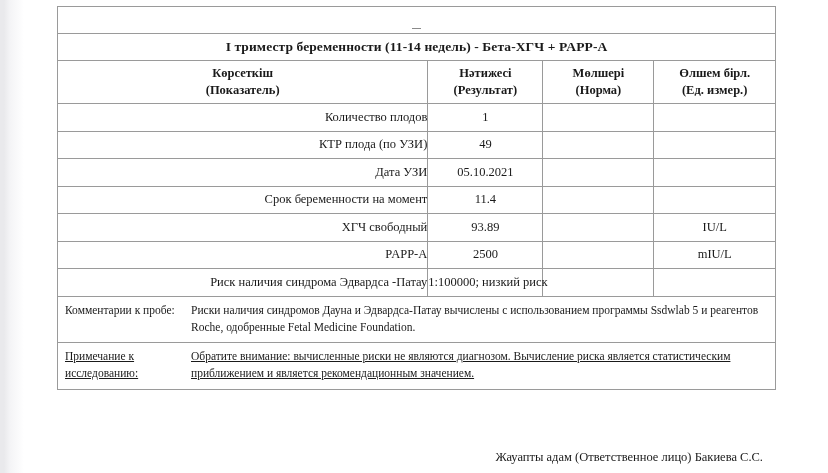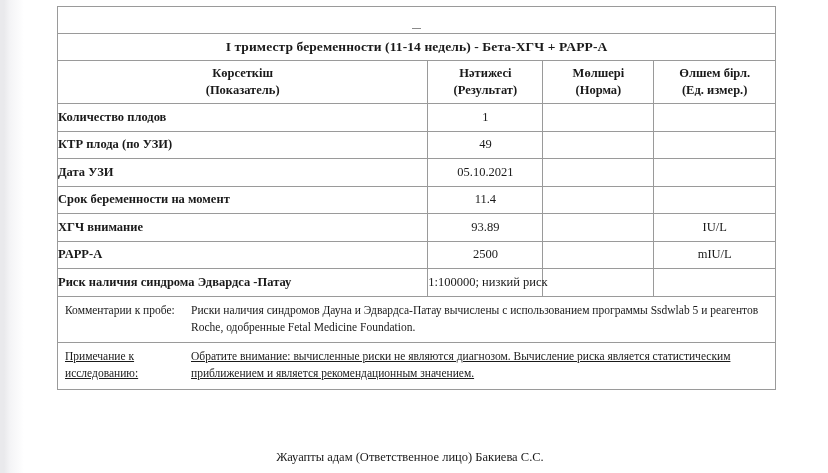--- a/index.html
+++ b/index.html
@@ -96,23 +96,22 @@
   .row-head .sub {
     display: block;
   }
 
   
   .row-data td {
     height: 26.5px;
     font-size: 12.5px;
   }
   .cell-name {
-    text-align: left;
+    text-align: right;
     padding-left: 7px;
-    font-weight: bold;
   }
   .cell-result {
     text-align: center;
     font-size: 12px;
   }
   .cell-norm, .cell-unit {
     text-align: center;
     font-size: 12px;
   }
 
@@ -152,21 +151,21 @@
     line-height: 1.5;
     padding-left: 6px;
   }
 
   
   #signature {
     position: absolute;
     left: 57px;
     top: 450px;
     width: 719px;
-    text-align: center;
+    text-align: right;
     padding-right: 13px;
     font-size: 12.5px;
     box-sizing: border-box;
   }
 </style>
 </head>
 <body>
 
 <div id="page-surface">
 
@@ -239,21 +238,21 @@
         <tr class="row-data">
           <td class="cell-name">Срок беременности на момент</td>
           <td class="cell-result">
               <span class="result-wrap">11.4</span>
             </td>
           <td class="cell-norm"></td>
           <td class="cell-unit"></td>
         </tr>
 
         <tr class="row-data">
-          <td class="cell-name">ХГЧ внимание</td>
+          <td class="cell-name">ХГЧ свободный</td>
           <td class="cell-result">
               <span class="result-wrap">93.89</span>
             </td>
           <td class="cell-norm"></td>
           <td class="cell-unit">IU/L</td>
         </tr>
 
         <tr class="row-data">
           <td class="cell-name">PAPP-A</td>
           <td class="cell-result">

